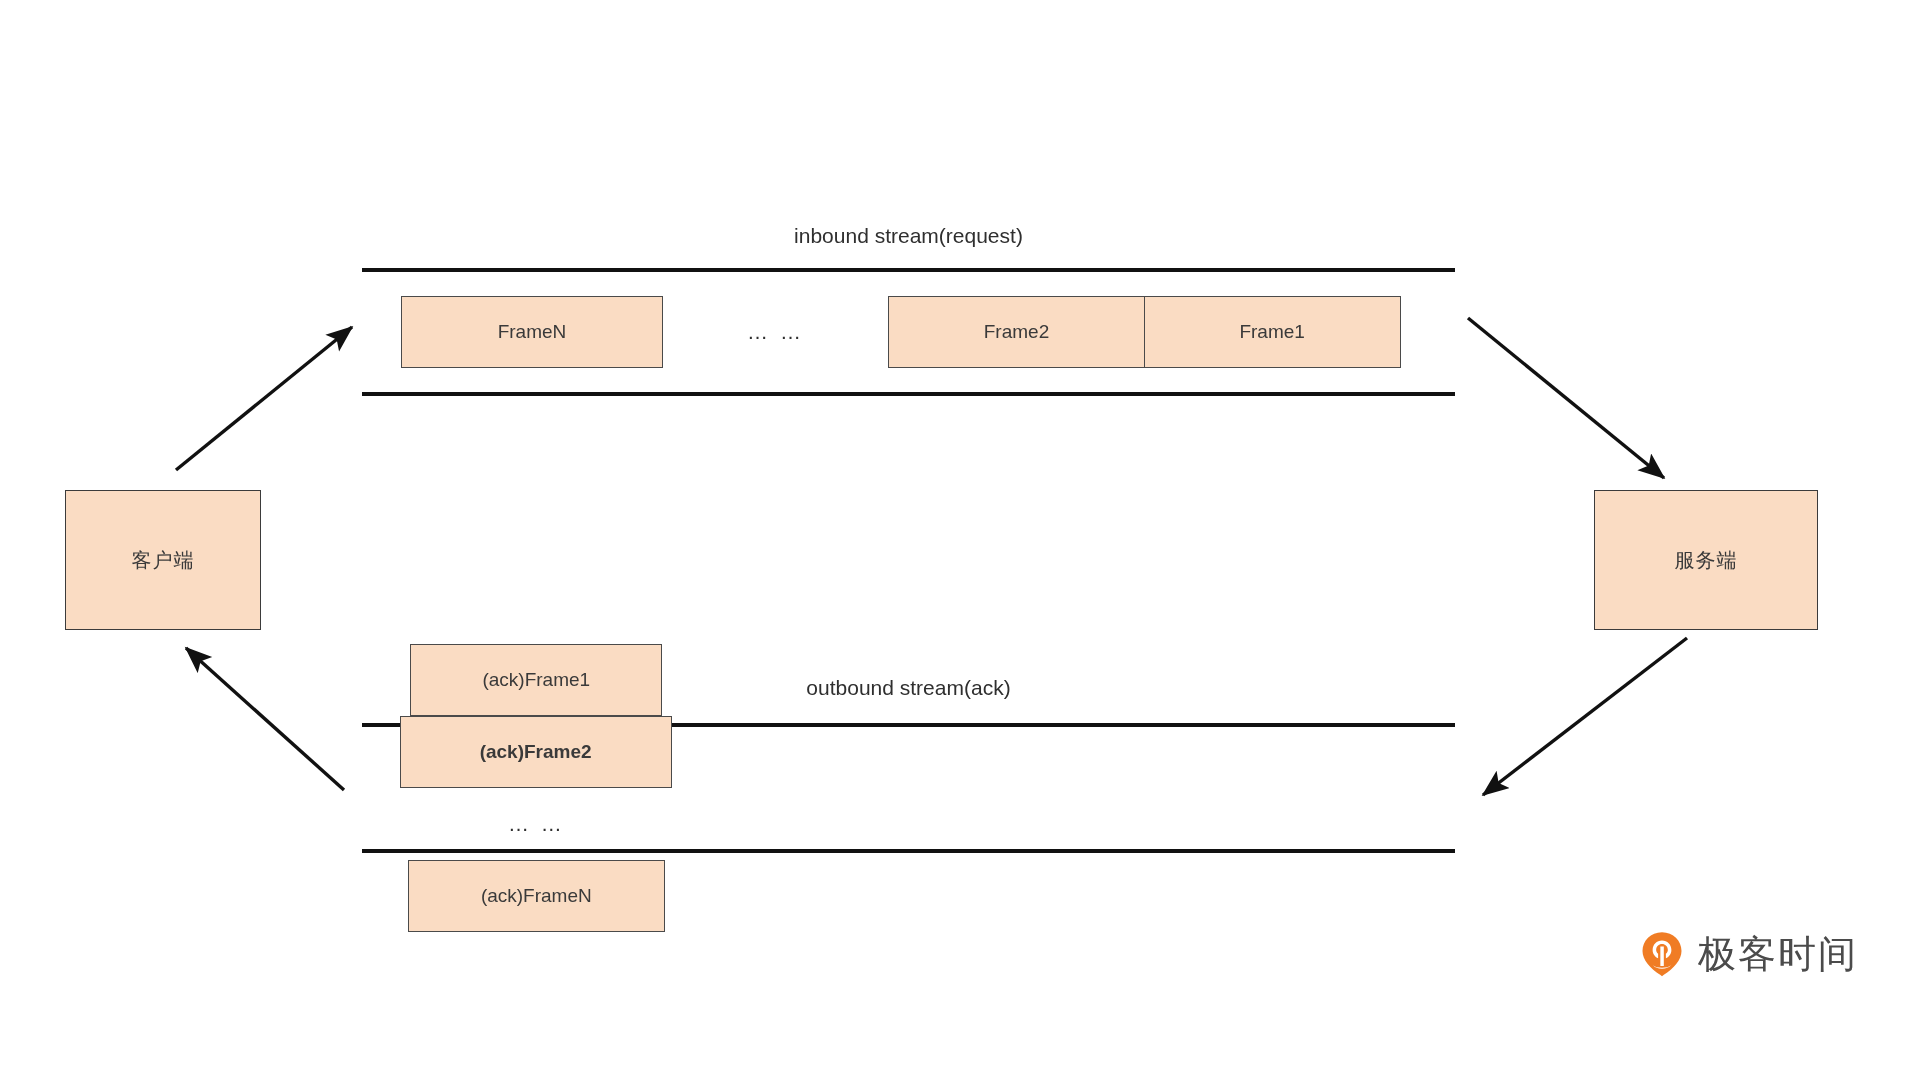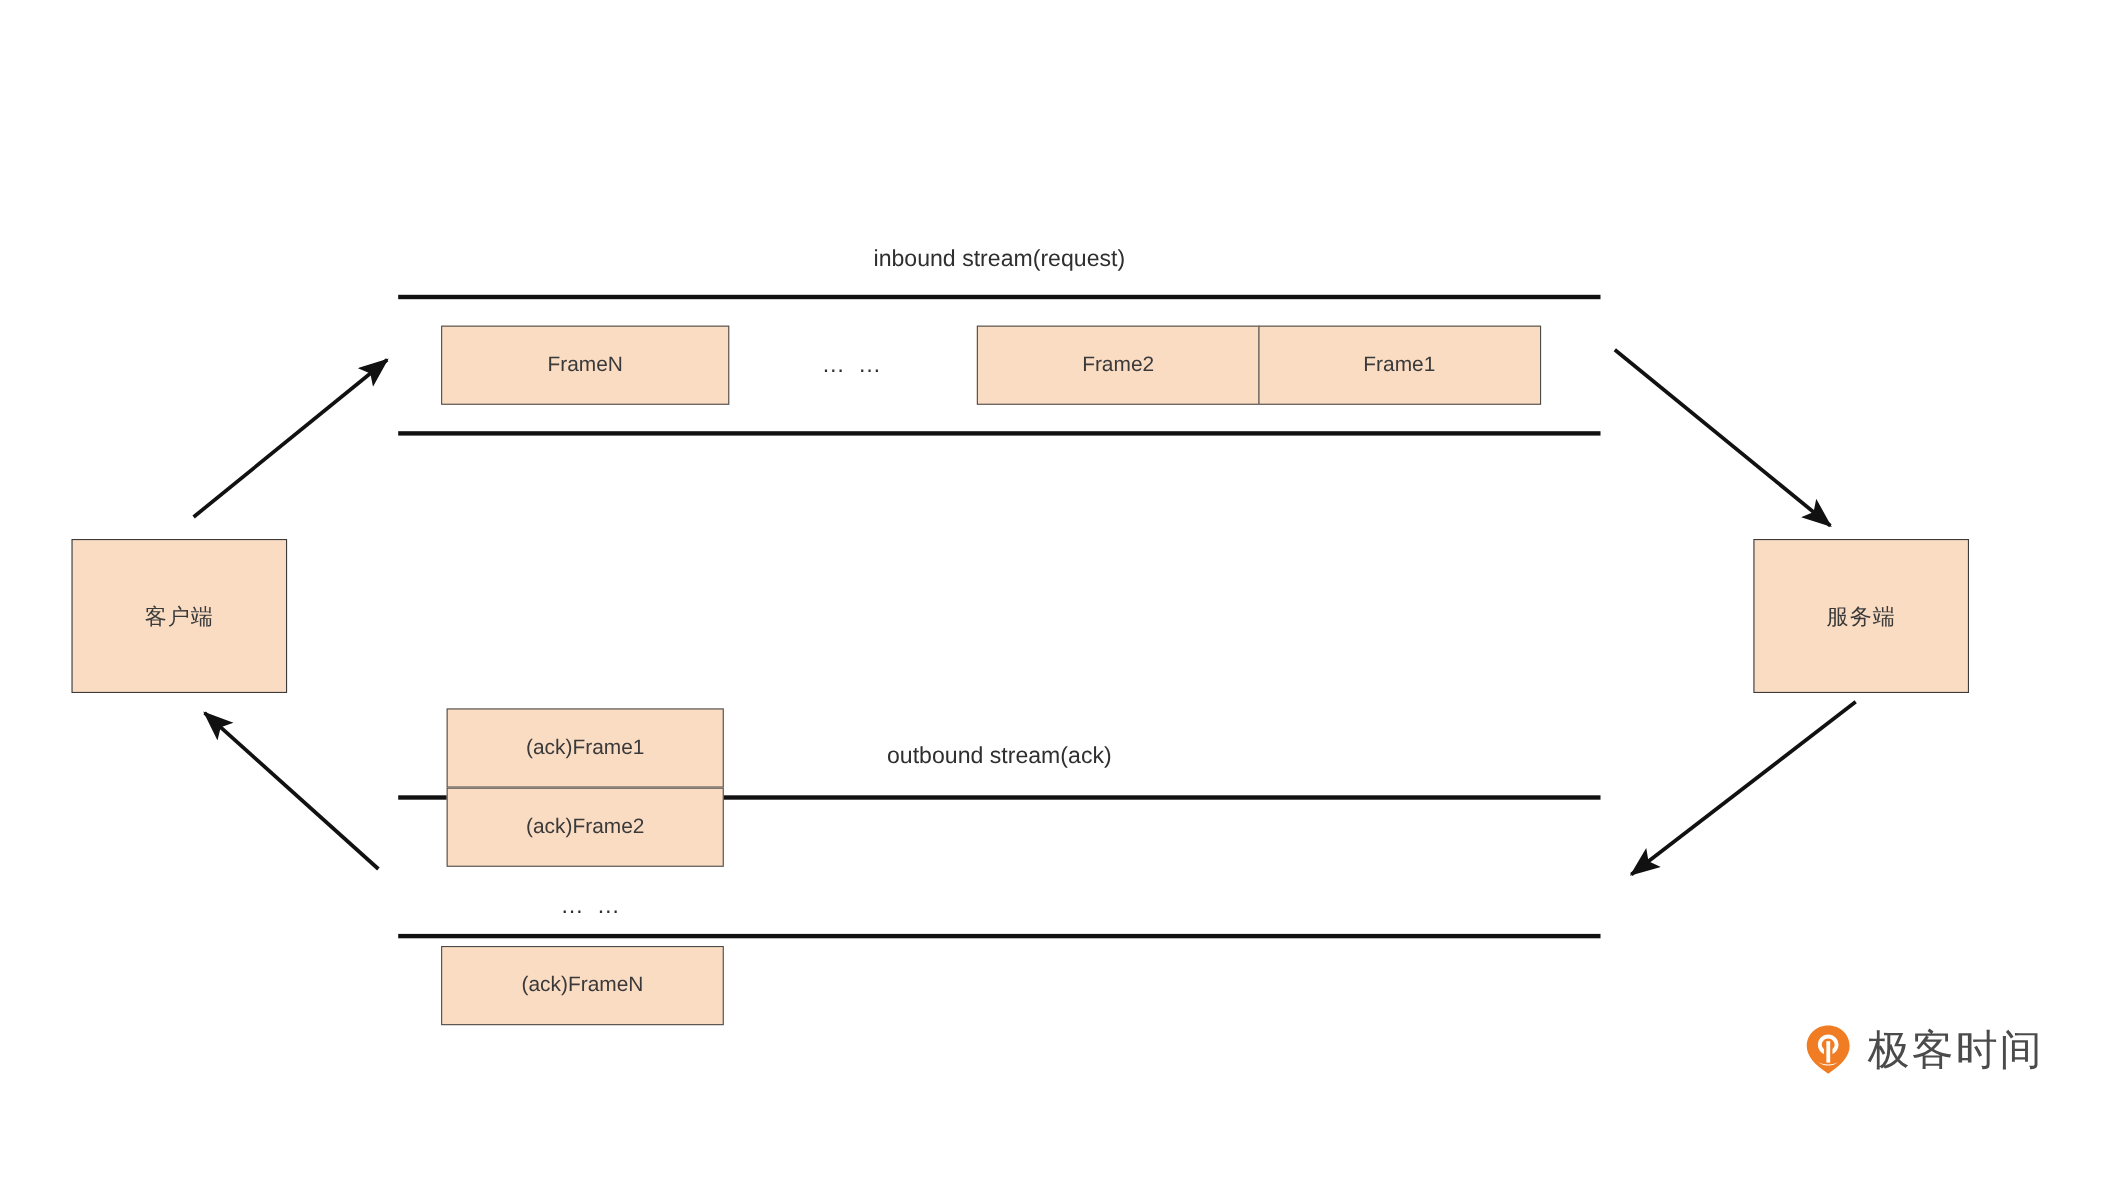--- a/index.html
+++ b/index.html
@@ -29,21 +29,21 @@
     border: 1.6px solid #3b3b3b;
     display: flex;
     align-items: center;
     justify-content: center;
     font-size: 20px;
     color: #3a3a3a;
     letter-spacing: 1px;
     box-sizing: border-box;
   }
   #client-box { left: 65px;  top: 490px; width: 196px; height: 140px; }
-  #server-box { left: 1594px; top: 490px; width: 196px; height: 140px; }
+  #server-box { left: 1594px; top: 490px; width: 224px; height: 140px; }
 
   
   .channel {
     position: absolute;
     left: 362px;
     width: 1093px;
   }
   #inbound-channel  { top: 268px; height: 128px; }
   #outbound-channel { top: 723px; height: 130px; }
 
@@ -68,21 +68,21 @@
   }
   #inbound-title  { top: 224px; }
   #outbound-title { top: 676px; }
 
   
   .frame-strip {
     position: absolute;
     top: 50%;
     transform: translateY(-50%);
     display: flex;
-    align-items: flex-end;
+    align-items: center;
   }
   #inbound-strip  { left: 39px; }
   #outbound-strip { left: 39px; flex-direction: column; }
 
   .frame-cell {
     background: #fadcc3;
     border: 1.4px solid #4a4a4a;
     height: 72px;
     display: flex;
     align-items: center;
@@ -187,21 +187,21 @@
   <div id="outbound-title" class="channel-title">outbound stream(ack)</div>
 
   <div id="outbound-channel" class="channel">
     <div class="channel-rail rail-top"></div>
     <div class="channel-rail rail-bottom"></div>
 
     <div id="outbound-strip" class="frame-strip">
       <div class="frame-cell" style="width:252px;">
         <span>(ack)Frame1</span>
       </div>
-      <div class="frame-cell joined" style="width:252px;">
+      <div class="frame-cell joined" style="width:272px;font-weight:bold;">
         <span>(ack)Frame2</span>
       </div>
       <div class="frame-gap" style="width:240px;">… …</div>
       <div class="frame-cell" style="width:257px;">
         <span>(ack)FrameN</span>
       </div>
     </div>
   </div>
 
   <div id="watermark">

